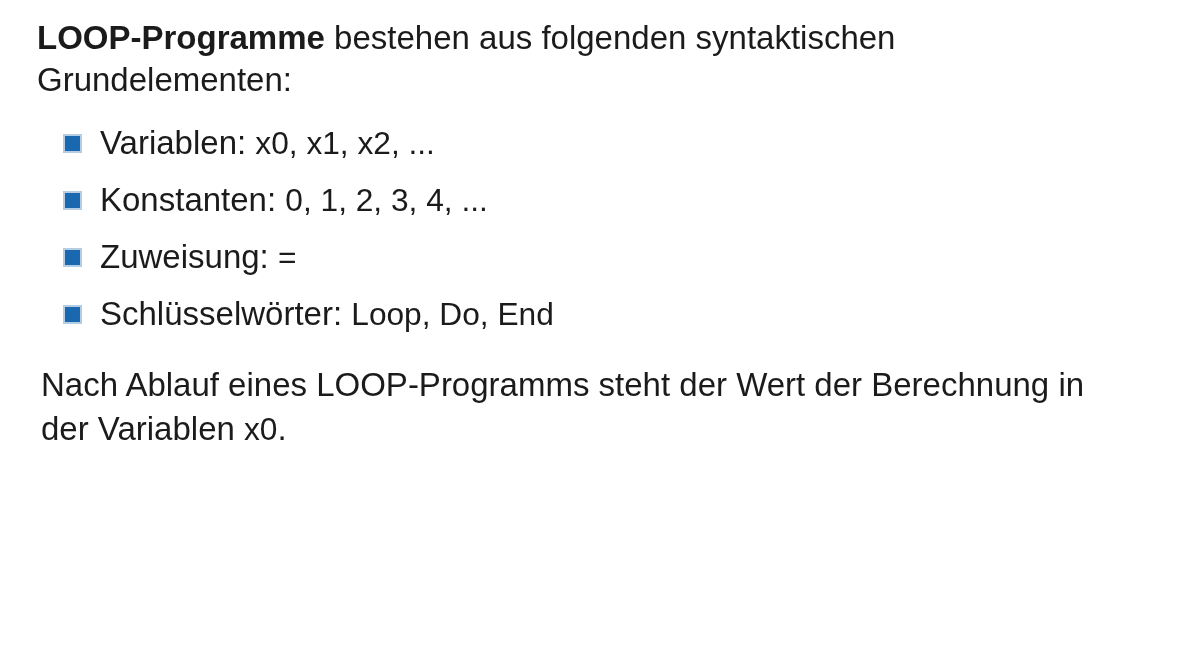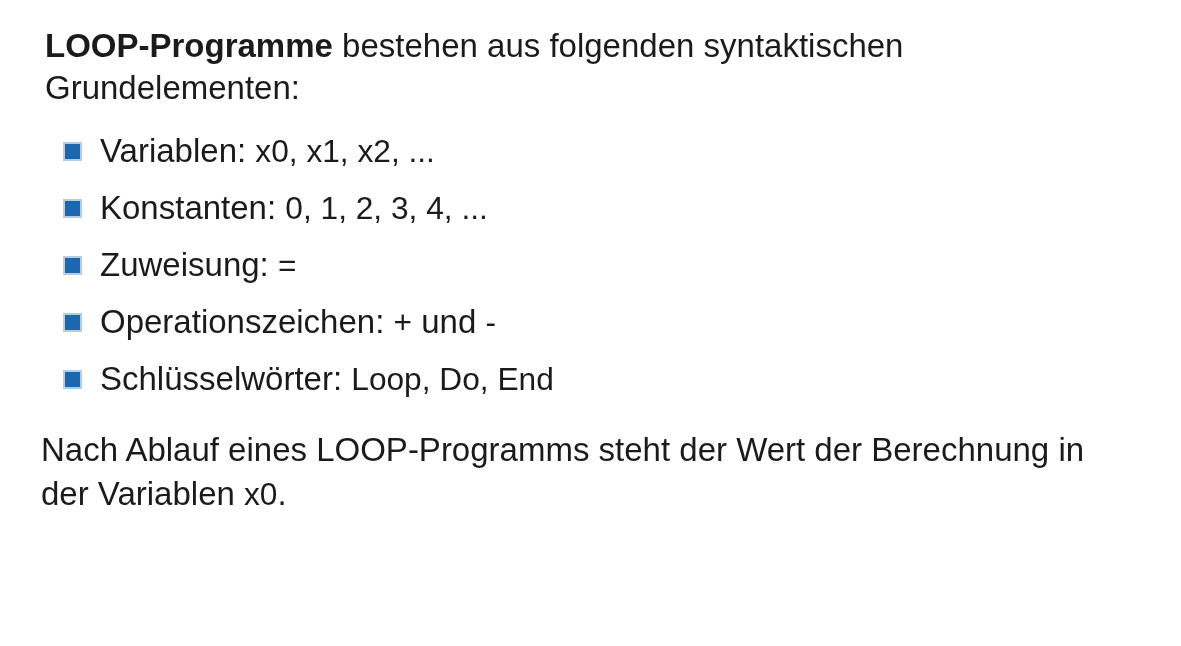--- a/index.html
+++ b/index.html
@@ -43,37 +43,37 @@
     top: 12px;
     width: 15px;
     height: 15px;
     background: var(--bullet, #1a68b0);
     border: 2px solid var(--bullet-border, #b5cde2);
   }
   .outro {
     margin: 28px 0 0 8px;
     line-height: 44px;
   }
-  .intro { margin: 12px; }
+  .intro { margin: 4px; }
 </style>
 </head>
 <body>
 
 <div class="slide">
   <p class="intro">
     <span class="line"><span class="bold">LOOP-Programme</span><span> bestehen aus folgenden syntaktischen</span></span>
     <span class="line"><span>Grundelementen:</span></span>
   </p>
 
   <ul class="item-list">
       <li><span class="bullet"></span><span><span>Variablen: </span><span class="code">x0, x1, x2, ...</span></span></li>
       <li><span class="bullet"></span><span><span>Konstanten: </span><span class="code">0, 1, 2, 3, 4, ...</span></span></li>
       <li><span class="bullet"></span></li>
       <li><span class="bullet"></span><span><span>Zuweisung: </span><span class="code">=</span></span></li>
-      <li><span class="bullet"></span><span><span>Operationszeichen: </span><span class="code">+</span><span> und </span><span class="code">-</span></span></li>
+      <li><span class="bullet"></span></li>
       <li><span class="bullet"></span><span><span>Schlüsselwörter: </span><span class="code">Loop, Do, End</span></span></li>
     </ul>
 
   <p class="outro">
     <span class="line"><span>Nach Ablauf eines LOOP-Programms steht der Wert der Berechnung in</span></span>
     <span class="line"><span>der Variablen </span><span class="code">x0</span><span>.</span></span>
   </p>
 </div>
 
 </body></html>

